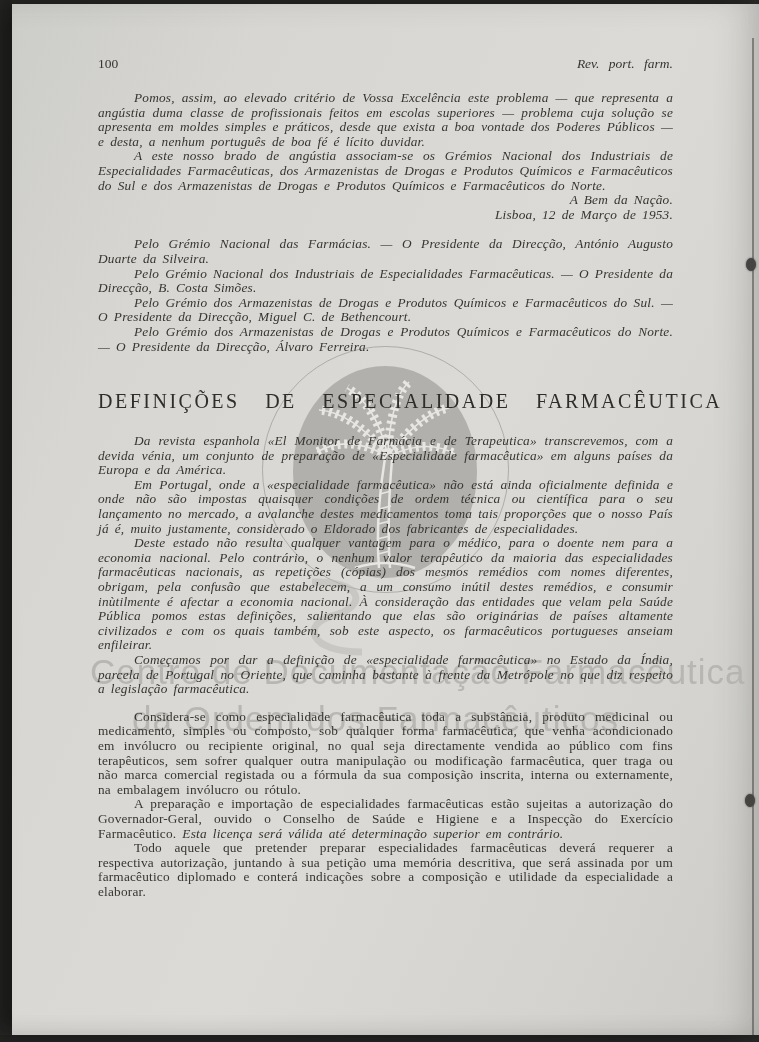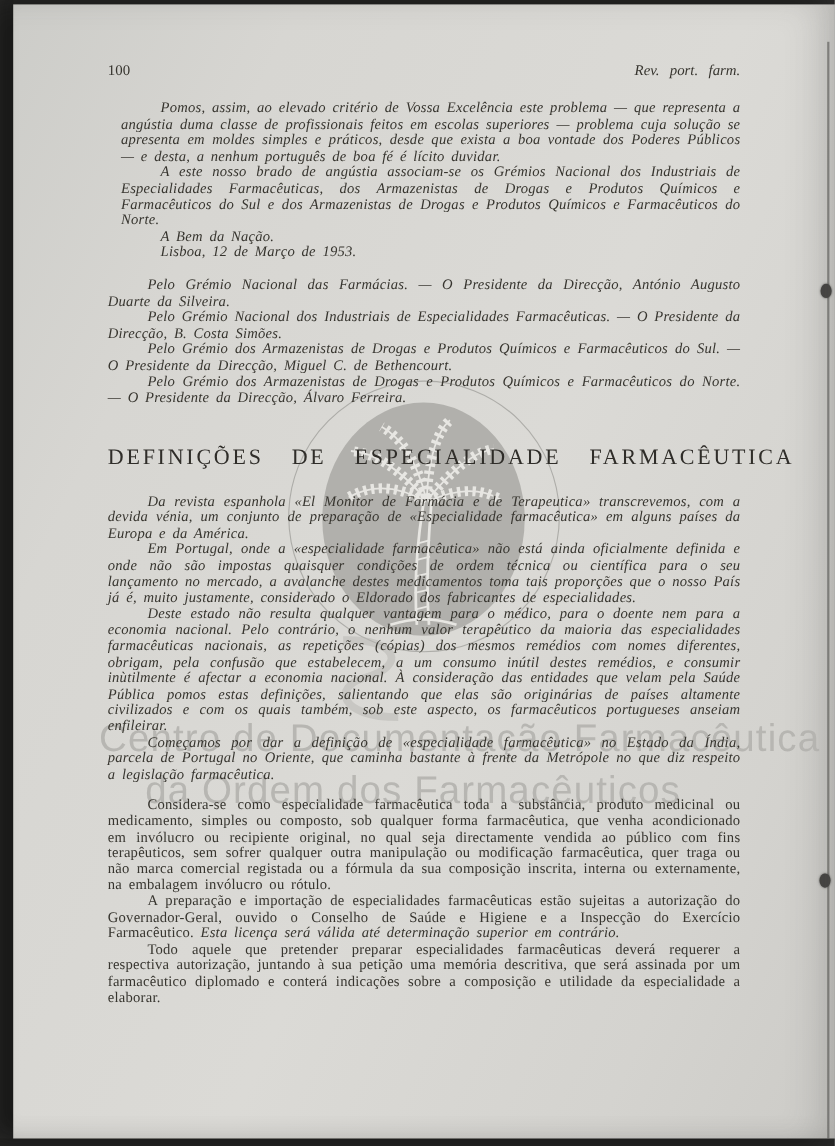--- a/index.html
+++ b/index.html
@@ -31,25 +31,25 @@
   .wm-swirl{position:absolute;left:292px;top:572px;width:120px;height:90px;opacity:.5;}
   .wm-text{position:absolute;font-family:"Liberation Sans","DejaVu Sans",sans-serif;
     color:#b2b1ad;opacity:.85;white-space:nowrap;letter-spacing:1px;}
   .wm-line1{left:90px;top:652px;font-size:35px;}
   .wm-line2{left:132px;top:699px;font-size:35px;}
 
   
   .content{position:absolute;left:98px;top:56px;width:575px;z-index:2;}
   .page-head{display:flex;justify-content:space-between;align-items:baseline;font-size:13.5px;}
   .journal{font-style:italic;word-spacing:6px;}
-  .letter{margin-top:19px;margin-left:12px;}
+  .letter{margin-top:19px;}
   p{margin:0;font-size:13.3px;line-height:14.6px;text-align:justify;
     text-indent:36px;letter-spacing:.2px;word-spacing:2.5px;}
   .italic{font-style:italic;}
-  .dateline{text-align:left;}
+  .dateline{text-align:right;}
   .signatures{margin-top:15px;}
   .article-title{margin-top:36px;margin-bottom:21px;text-align:right;
     font-size:20px;letter-spacing:2.5px;word-spacing:18px;color:#2f2d29;white-space:nowrap;}
   .decree-heading{margin-top:19px;padding-left:34px;width:540px;box-sizing:border-box;
     text-indent:0;text-align:justify;font-size:13.6px;letter-spacing:.4px;word-spacing:4px;}
   .decree-body{margin-top:13px;}
 </style>
 </head>
 <body>
 

